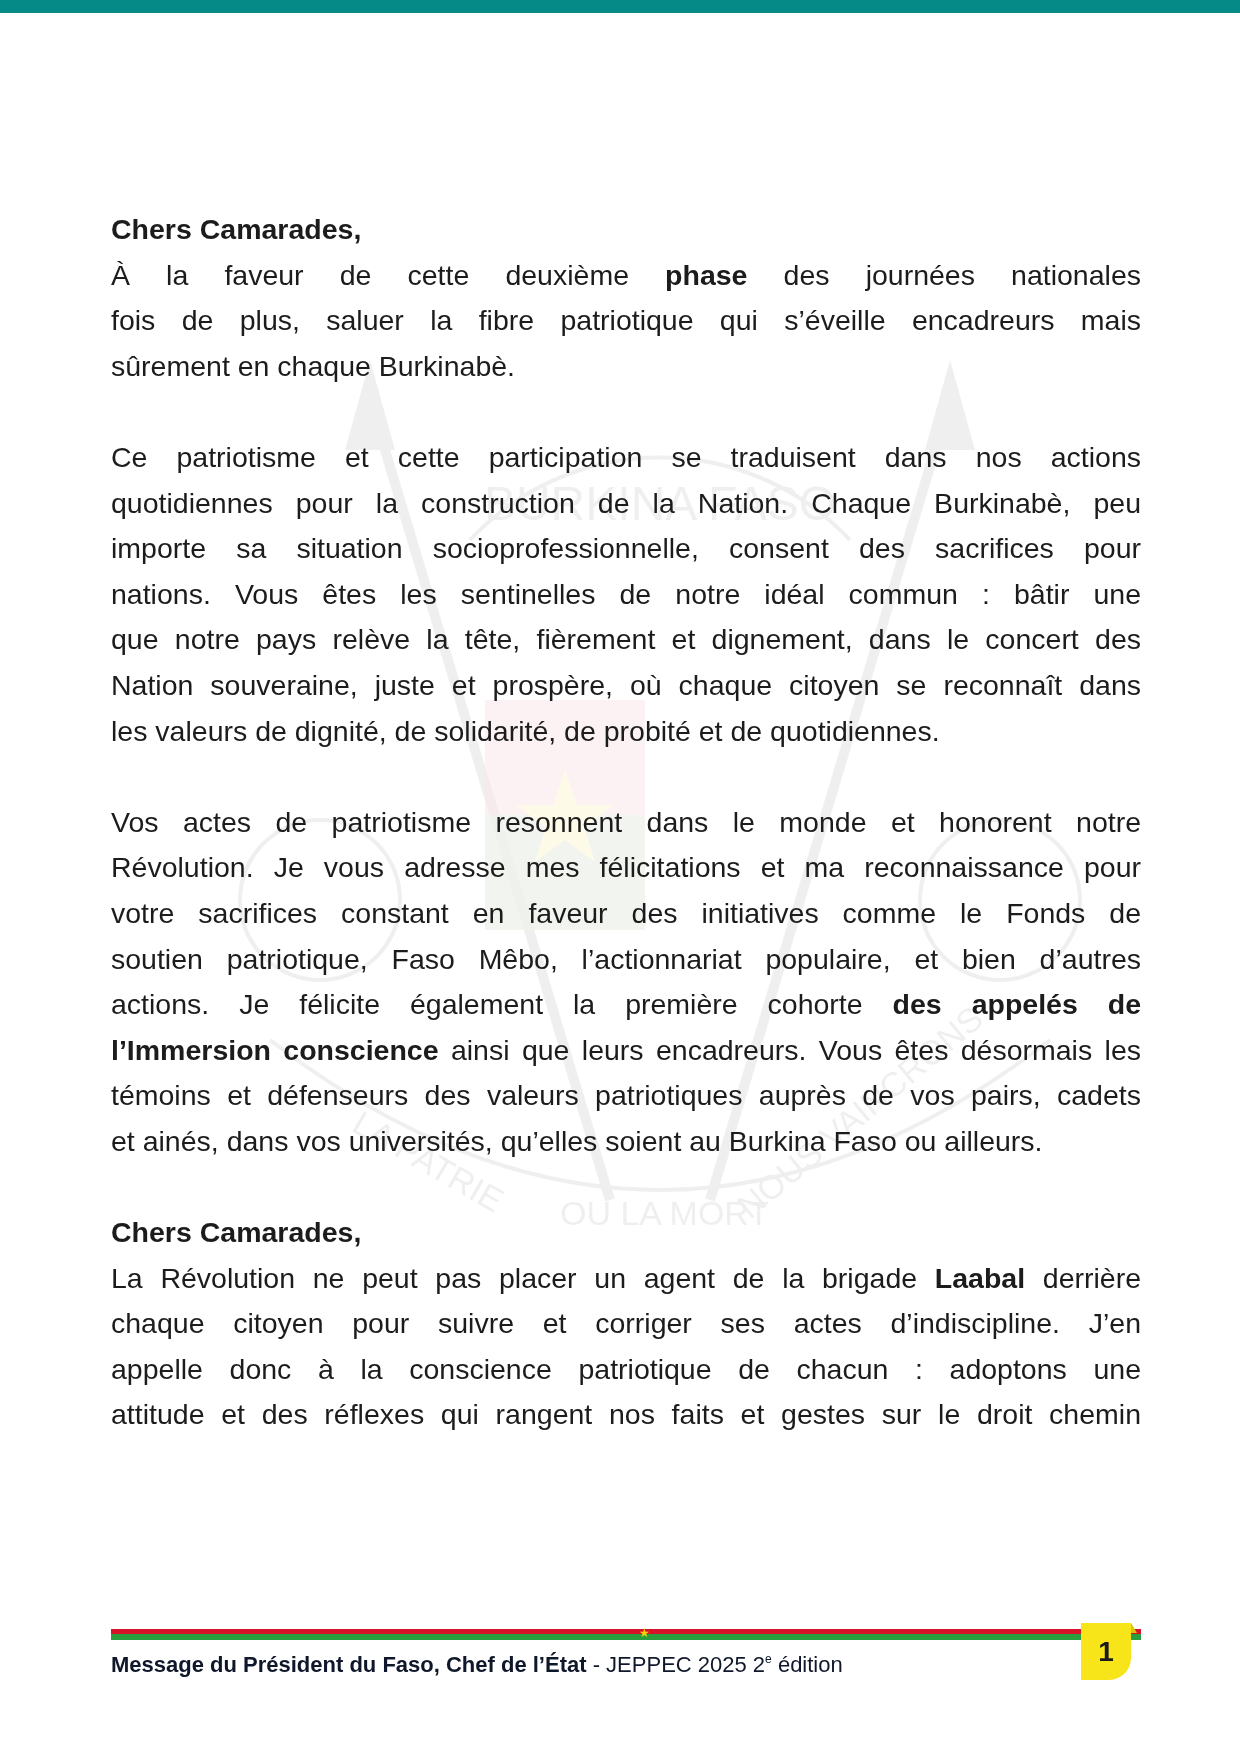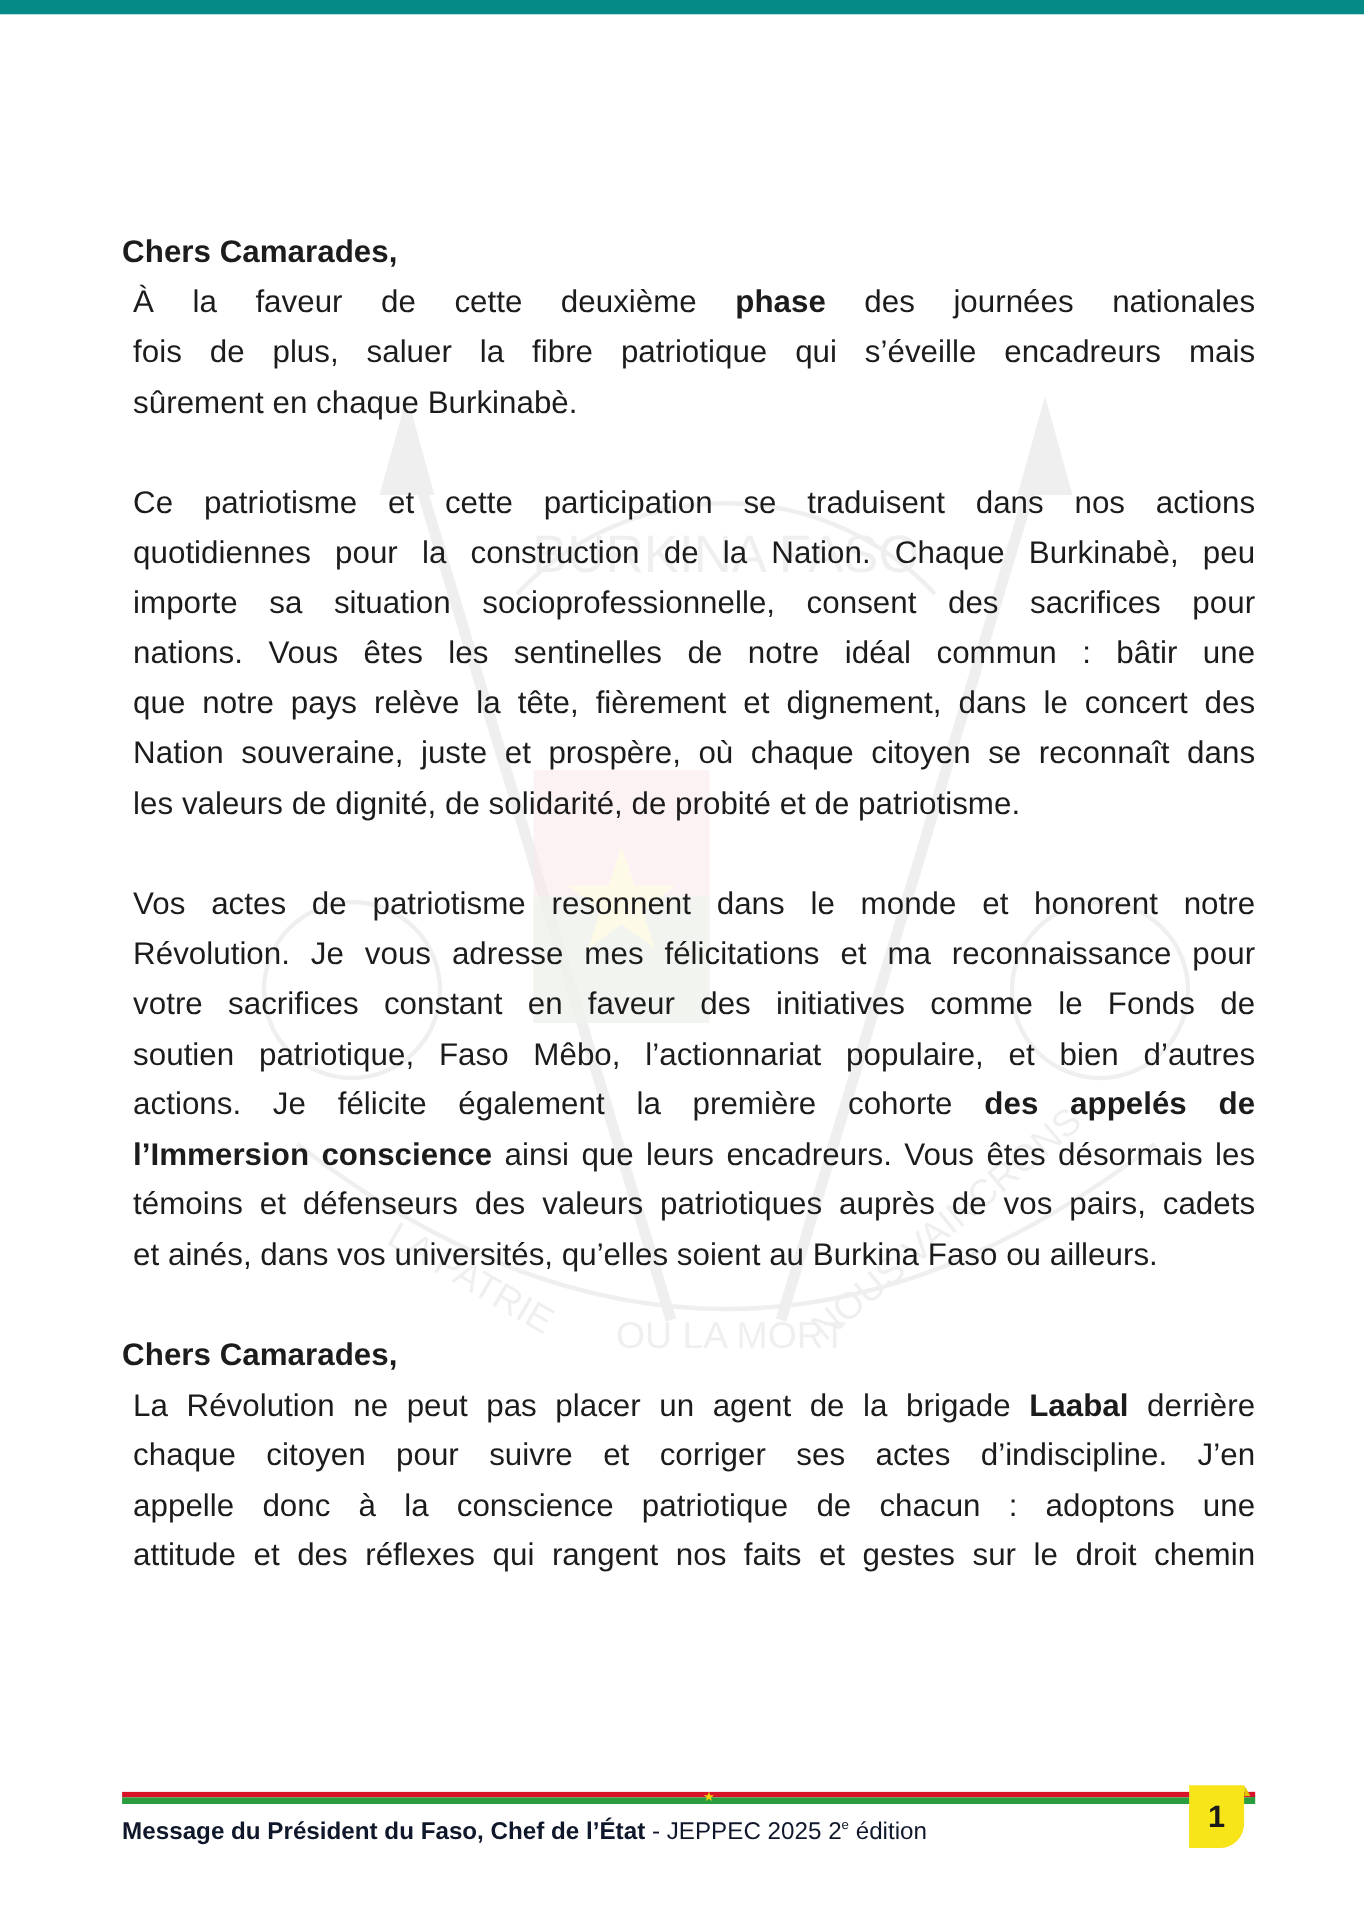--- a/index.html
+++ b/index.html
@@ -33,21 +33,20 @@
       line-height: 45.6px;
     }
     .para {
       margin: 0 0 45.6px 0;
       text-align: justify;
     }
     .para .line {
       display: block;
       text-align: justify;
       text-align-last: justify;
-      margin-left: 10px;
     }
     .para .line.last {
       text-align-last: left;
     }
     .salutation {
       font-weight: bold;
       display: block;
     }
     b { font-weight: bold; }
     .footer-rule {
@@ -132,21 +131,21 @@
     <span class="line last">sûrement en chaque Burkinabè.</span>
   </div>
 
   <div class="para">
     <span class="line">Ce patriotisme et cette participation se traduisent   dans nos actions</span>
     <span class="line">quotidiennes pour la construction de la Nation. Chaque Burkinabè, peu</span>
     <span class="line">importe sa situation socioprofessionnelle, consent des sacrifices pour</span>
     <span class="line">nations. Vous êtes les sentinelles de notre idéal commun : bâtir une</span>
     <span class="line">que notre pays relève la tête, fièrement et dignement, dans le concert des</span>
     <span class="line">Nation souveraine, juste et prospère, où chaque citoyen se reconnaît dans</span>
-    <span class="line last">les valeurs de dignité, de solidarité, de probité et de patriotisme.</span>
+    <span class="line last">les valeurs de dignité, de solidarité, de probité et de quotidiennes.</span>
   </div>
 
   <div class="para">
     <span class="line">Vos actes de patriotisme resonnent dans le monde et honorent notre</span>
     <span class="line">Révolution. Je vous adresse mes félicitations et ma reconnaissance pour</span>
     <span class="line">votre sacrifices constant en faveur des initiatives comme le Fonds de</span>
     <span class="line">soutien patriotique,  Faso Mêbo, l’actionnariat populaire, et bien d’autres</span>
     <span class="line"><span>actions. Je félicite également la première cohorte </span><b>des appelés de</b></span>
     <span class="line"><b>l’Immersion conscience</b><span> ainsi que leurs encadreurs. Vous êtes désormais les</span></span>
     <span class="line">témoins et défenseurs des valeurs patriotiques auprès de vos pairs, cadets</span>

